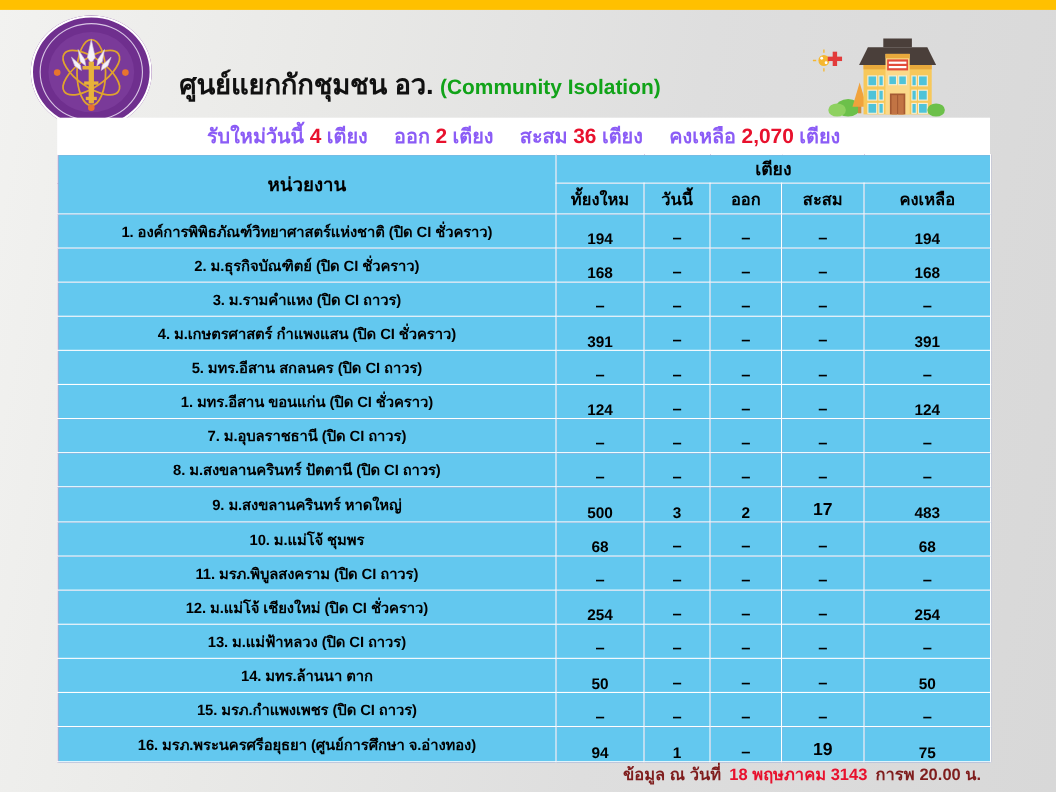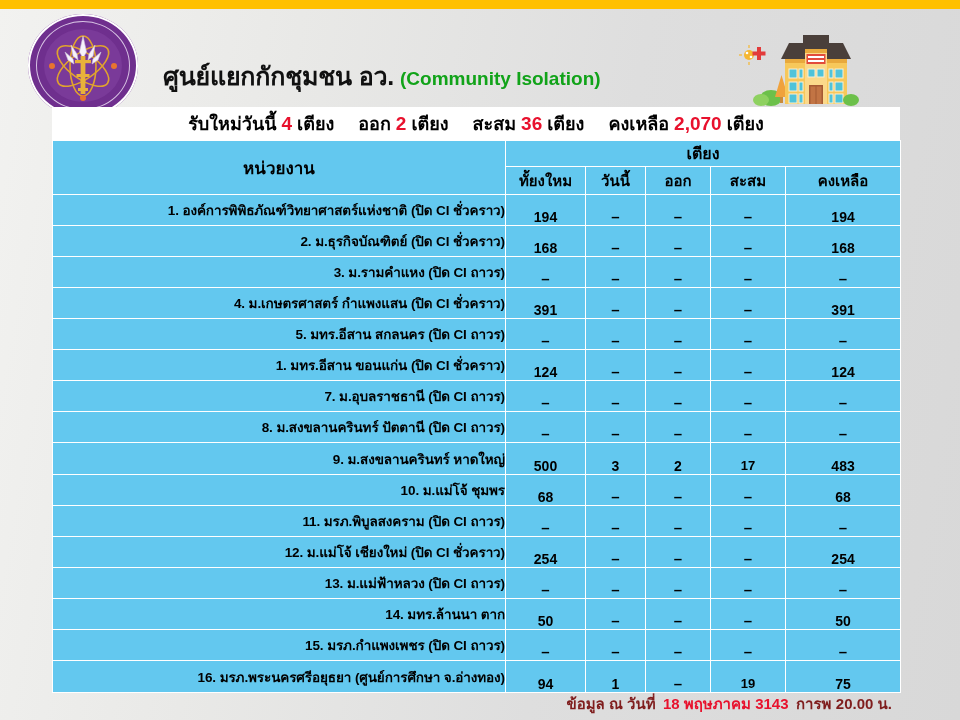--- a/index.html
+++ b/index.html
@@ -112,21 +112,21 @@
   }
   .stat {
     display: flex;
     align-items: baseline;
     margin: 0 12px;
   }
   .stat-label,
   .stat-unit {
     font-size: 18px;
     font-weight: bold;
-    color: #000000;
+    color: #8b5cf6;
   }
   .stat-value {
     font-size: 19px;
     font-weight: bold;
     color: #e8112d;
     margin: 0 5px;
   }
 
   
   .table-area {
@@ -167,40 +167,40 @@
     font-size: 15px;
     font-weight: bold;
     text-align: center;
     vertical-align: middle;
   }
   
   .td-agency {
     height: 30px;
     font-size: 13.5px;
     font-weight: bold;
-    text-align: right;
+    text-align: center;
     vertical-align: middle;
     padding-left: 12px;
     letter-spacing: -0.1px;
   }
   .td-num {
     height: 30px;
     font-size: 14px;
     font-weight: bold;
     text-align: center;
     vertical-align: bottom;
     padding-bottom: 3px;
   }
   .td-num.dash {
     font-size: 15px;
   }
   .td-num.low {
     vertical-align: bottom;
     padding-bottom: 1px;
-    font-size: 13px;
+    font-size: 16px;
   }
 
   
   .footer {
     position: absolute;
     left: 52px;
     top: 692px;
     width: 848px;
     text-align: right;
     white-space: nowrap;

